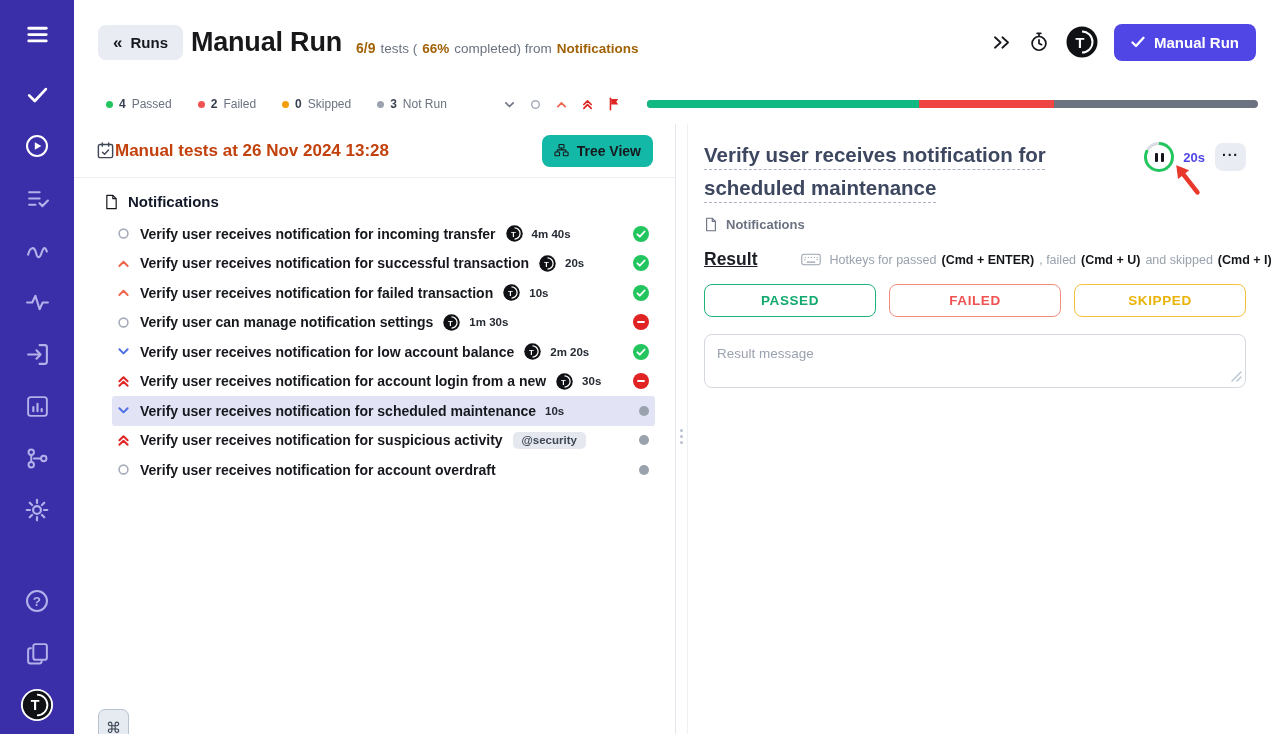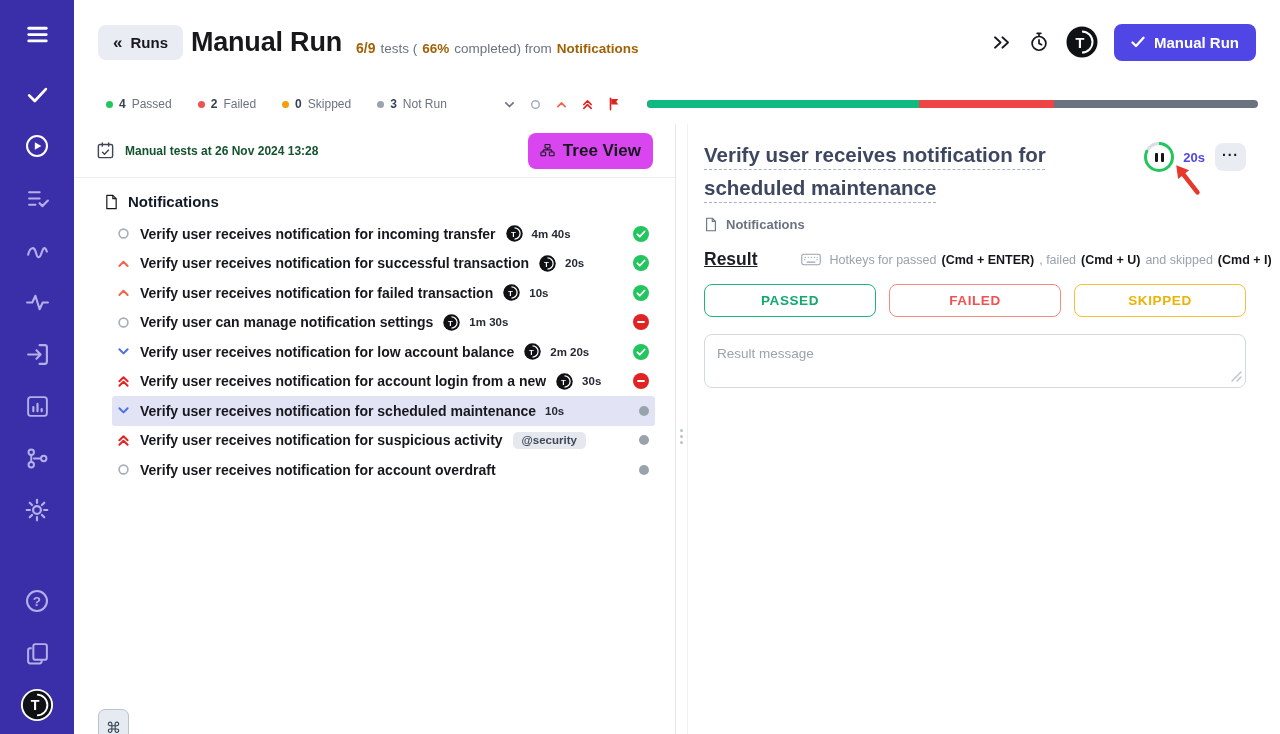--- a/index.html
+++ b/index.html
@@ -38,22 +38,22 @@
   .filter-icons { display:flex; align-items:center; gap:13px; margin-left:30px; }
   .filter-icons > span { display:flex; cursor:pointer; }
   .progressbar { flex:1; height:8px; border-radius:99px; background:#6b7280; margin-left:26px; display:flex; overflow:hidden; }
   .seg { height:100%; }
   .seg-passed { background:#10b981; } .seg-failed { background:#ef4444; }
 
   
   .content { flex:1; display:flex; min-height:0; }
   .list-panel { width:601px; display:flex; flex-direction:column; position:relative; flex-shrink:0; }
   .lp-header { height:54px; display:flex; align-items:center; padding:0 22px; border-bottom:1px solid #eceef3; flex-shrink:0; }
-  .lp-title { font-size:12px; font-weight:700; color:#14532d; margin-left:10px; }
-  .tree-btn { margin-left:auto; display:flex; align-items:center; gap:8px; background:#d946ef; border:none; border-radius:8px; padding:8px 12px; font-size:17px; font-weight:600; color:#16181d; cursor:pointer; font-family:inherit; }
+  .lp-title { font-size:17px; font-weight:700; color:#c2410c; }
+  .tree-btn { margin-left:auto; display:flex; align-items:center; gap:8px; background:#14b8a6; border:none; border-radius:8px; padding:8px 12px; font-size:14px; font-weight:600; color:#16181d; cursor:pointer; font-family:inherit; }
   .group-row { display:flex; align-items:center; gap:9px; padding:15px 22px 9px 30px; font-size:15px; font-weight:700; color:#111827; cursor:pointer; }
   .test-row { display:flex; align-items:center; height:29.5px; margin:0 20px 0 38px; padding:0 6px 0 4px; border-radius:3px; cursor:pointer; }
   .test-row.selected { background:#e2e4f6; }
   .t-prio { width:17px; display:flex; align-items:center; }
   .t-title { margin-left:7px; font-size:14px; font-weight:600; color:#16181d; white-space:nowrap; }
   .t-logo { margin-left:10px; display:flex; }
   .t-dur { margin-left:9px; font-size:11.5px; font-weight:700; color:#252a33; white-space:nowrap; }
   .t-tag { margin-left:10px; background:#e5e8ee; color:#3f4756; font-size:11.5px; font-weight:600; padding:2.5px 9px; border-radius:5px; }
   .t-status { margin-left:auto; display:flex; align-items:center; }
   .cmd-btn { position:absolute; left:24px; bottom:-8px; width:31px; height:33px; background:#e6eaf1; border:1.5px solid #b9c2d0; border-radius:7px; font-size:15px; color:#374151; display:flex; align-items:center; justify-content:flex-start; padding:4px 0 0 7px; cursor:pointer; }

